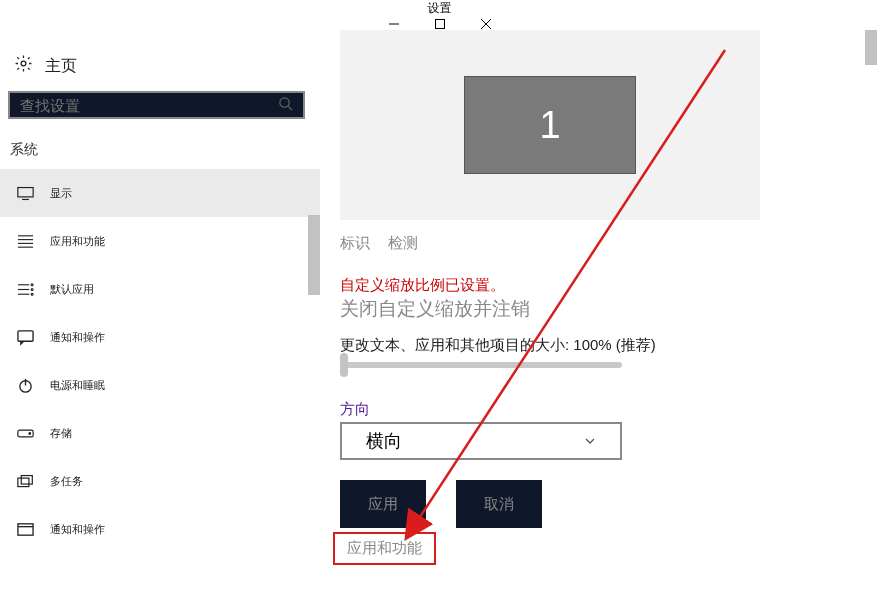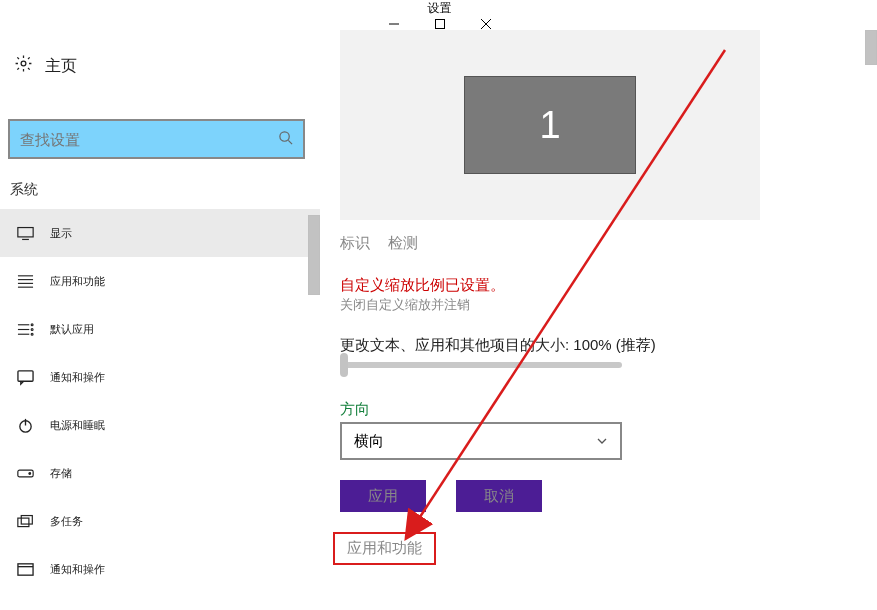--- a/index.html
+++ b/index.html
@@ -14,21 +14,21 @@
 
   .body { display: flex; height: calc(100% - 30px); }
 
   
   .sidebar { width: 320px; padding-top: 16px; position: relative; border-right: 0; }
   .home { display: flex; align-items: flex-end; padding: 8px 14px 14px 14px; gap: 12px; }
   .home .gear svg { width: 19px; height: 19px; }
   .home .lbl { font-size: 16px; color: #222; }
 
   .searchwrap { padding: 0 8px 14px 8px; }
-  .search { width: 297px; height: 40px; border: 2px solid #888; background: #7dd3fc; display: flex; align-items: center; justify-content: space-between; padding: 0 10px; margin-top: 28px; }
+  .search { width: 297px; height: 28px; border: 2px solid #888; background: #0f172a; display: flex; align-items: center; justify-content: space-between; padding: 0 10px; }
   .search input { border: 0; outline: 0; font-size: 15px; background: transparent; flex: 1; color: #666; }
   .search .sicon svg { width: 15px; height: 15px; }
 
   .group { font-size: 14px; color: #333; padding: 8px 10px 10px 10px; }
 
   .navlist { position: relative; }
   .navitem { height: 48px; display: flex; align-items: center; gap: 16px; padding: 0 16px; font-size: 11px; color: #222; }
   .navitem .nicon { width: 18px; display: flex; align-items: center; justify-content: center; }
   .navitem .nicon svg { width: 17px; height: 17px; }
   .navitem.active { background: #eaeaea; }
@@ -38,32 +38,32 @@
 
   
   .main { flex: 1; position: relative; padding: 0 0 0 8px; }
   .main-inner { position: relative; width: 100%; height: 100%; }
   .display-panel { position: absolute; left: 12px; top: 0; width: 420px; height: 190px; background: #f2f2f2; display: flex; align-items: center; justify-content: center; }
   .monitor { width: 172px; height: 98px; background: #7a7a7a; border: 1px solid #555; display: flex; align-items: center; justify-content: center; color: #fff; font-size: 38px; font-weight: 300; }
 
   .links { position: absolute; left: 12px; top: 204px; display: flex; gap: 18px; font-size: 15px; color: #888; }
 
   .warn { position: absolute; left: 12px; top: 246px; font-size: 15px; color: #c00; }
-  .closescale { position: absolute; left: 12px; top: 266px; font-size: 13px; color: #888; }
+  .closescale { position: absolute; left: 12px; top: 266px; font-size: 19px; color: #888; }
 
   .sizelabel { position: absolute; left: 12px; top: 306px; font-size: 15px; color: #222; }
   .slider { position: absolute; left: 12px; top: 332px; width: 282px; height: 6px; background: #c8c8c8; border-radius: 3px; }
   .slider .thumb { position: absolute; left: 0; top: -9px; width: 8px; height: 24px; background: #c3c3c3; border-radius: 4px; }
 
-  .dirlabel { position: absolute; left: 12px; top: 370px; font-size: 15px; color: #15803d; }
-  .direction { position: absolute; left: 12px; top: 392px; width: 282px; height: 38px; border: 2px solid #888; display:flex; align-items:center; justify-content: space-between; padding: 0 12px; font-size: 15px; }
+  .dirlabel { position: absolute; left: 12px; top: 370px; font-size: 15px; color: #4c1d95; }
+  .direction { position: absolute; left: 12px; top: 392px; width: 282px; height: 38px; border: 2px solid #888; display:flex; align-items:center; justify-content: space-between; padding: 0 24px; font-size: 18px; }
   .direction .chev svg { width: 12px; height: 12px; }
 
   .btns { position: absolute; left: 12px; top: 450px; display: flex; gap: 30px; }
-  .btn { width: 86px; height: 32px; background: #4c1d95; display: flex; align-items: center; justify-content: center; font-size: 15px; color: #888; }
+  .btn { width: 86px; height: 48px; background: #0f172a; display: flex; align-items: center; justify-content: center; font-size: 15px; color: #888; }
 
   .advanced { position: absolute; left: 5px; top: 502px; border: 2px solid #d91c1c; padding: 5px 12px; font-size: 15px; color: #888; }
 
   
   .right-scroll { position: absolute; right: 0; top: 30px; width: 12px; height: 35px; background: #c2c2c2; border: 1px solid #bfbfbf; }
 
   
   svg.arrow { position: absolute; left: 320px; top: 30px; width: 557px; height: 580px; pointer-events: none; }
 </style>
 </head>

